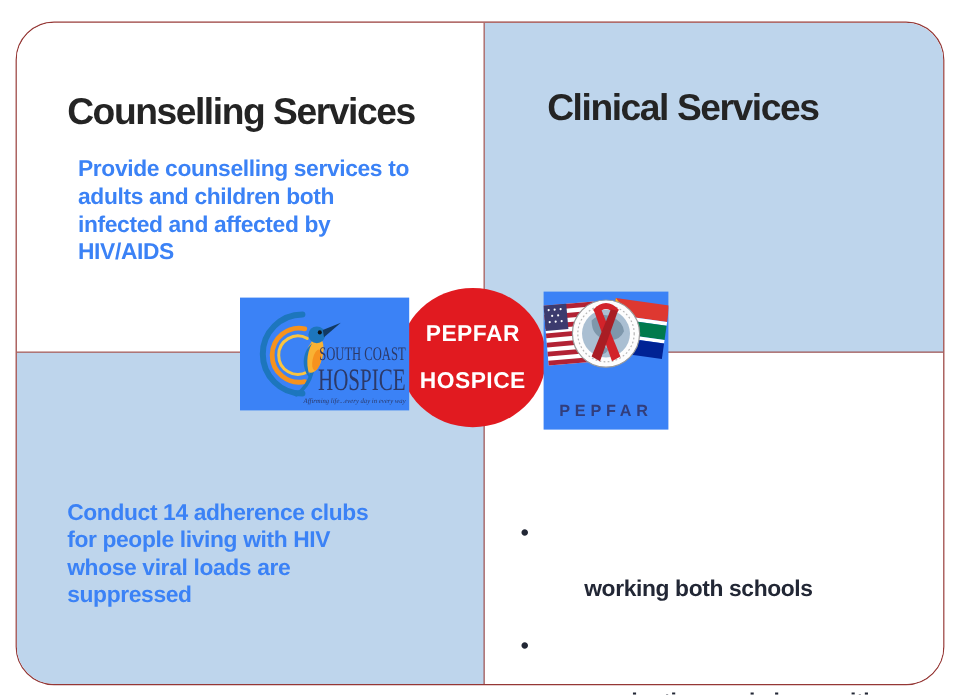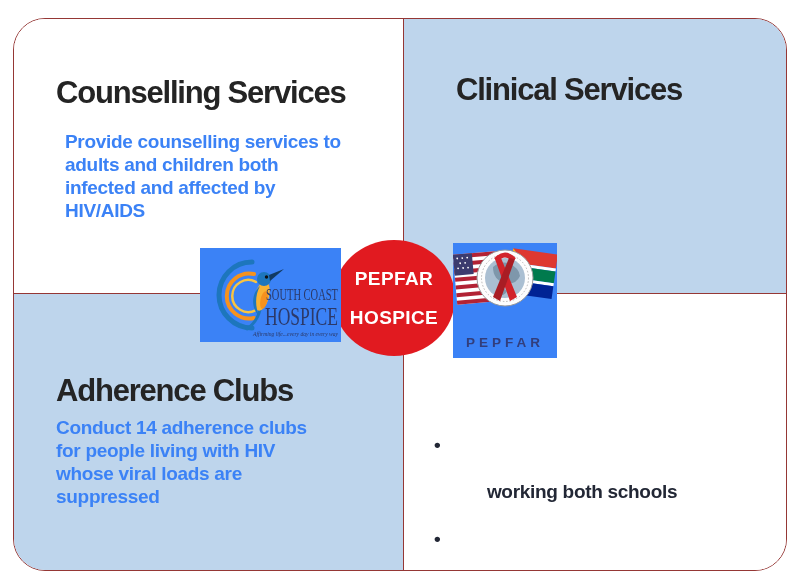--- a/index.html
+++ b/index.html
@@ -74,21 +74,20 @@
   </div>
 
   <div class="h1" id="t-couns">Counselling Services</div>
   <div class="bodytext" id="b-couns">Provide counselling services to
 adults and children both
 infected and affected by
 HIV/AIDS</div>
 
   <div class="h1" id="t-clin">Clinical Services</div>
 
-  <div class="h1" id="t-adher">Adherence Clubs</div>
   <div class="bodytext" id="b-adher">Conduct 14 adherence clubs
 for people living with HIV
 whose viral loads are
 suppressed</div>
 
 
   <ul class="bullets">
     <li>
       <span class="dot">•</span>
       <span>working both schools</span>

